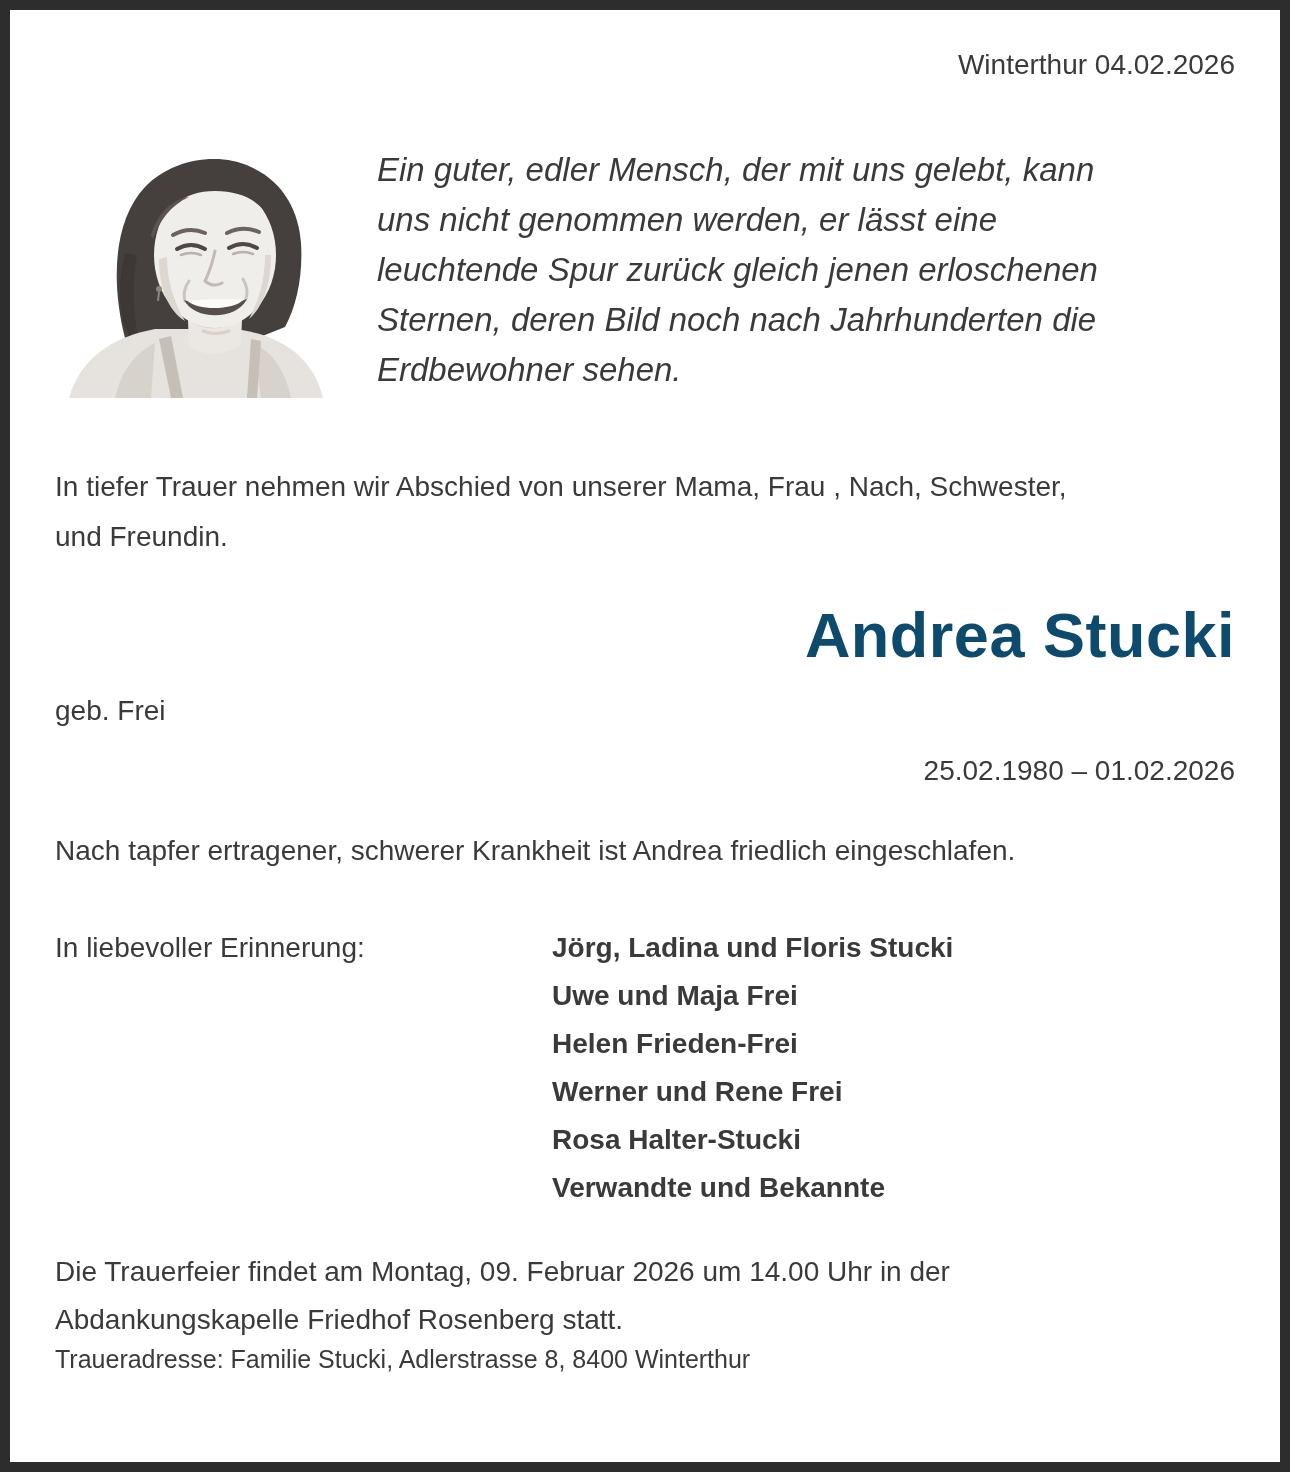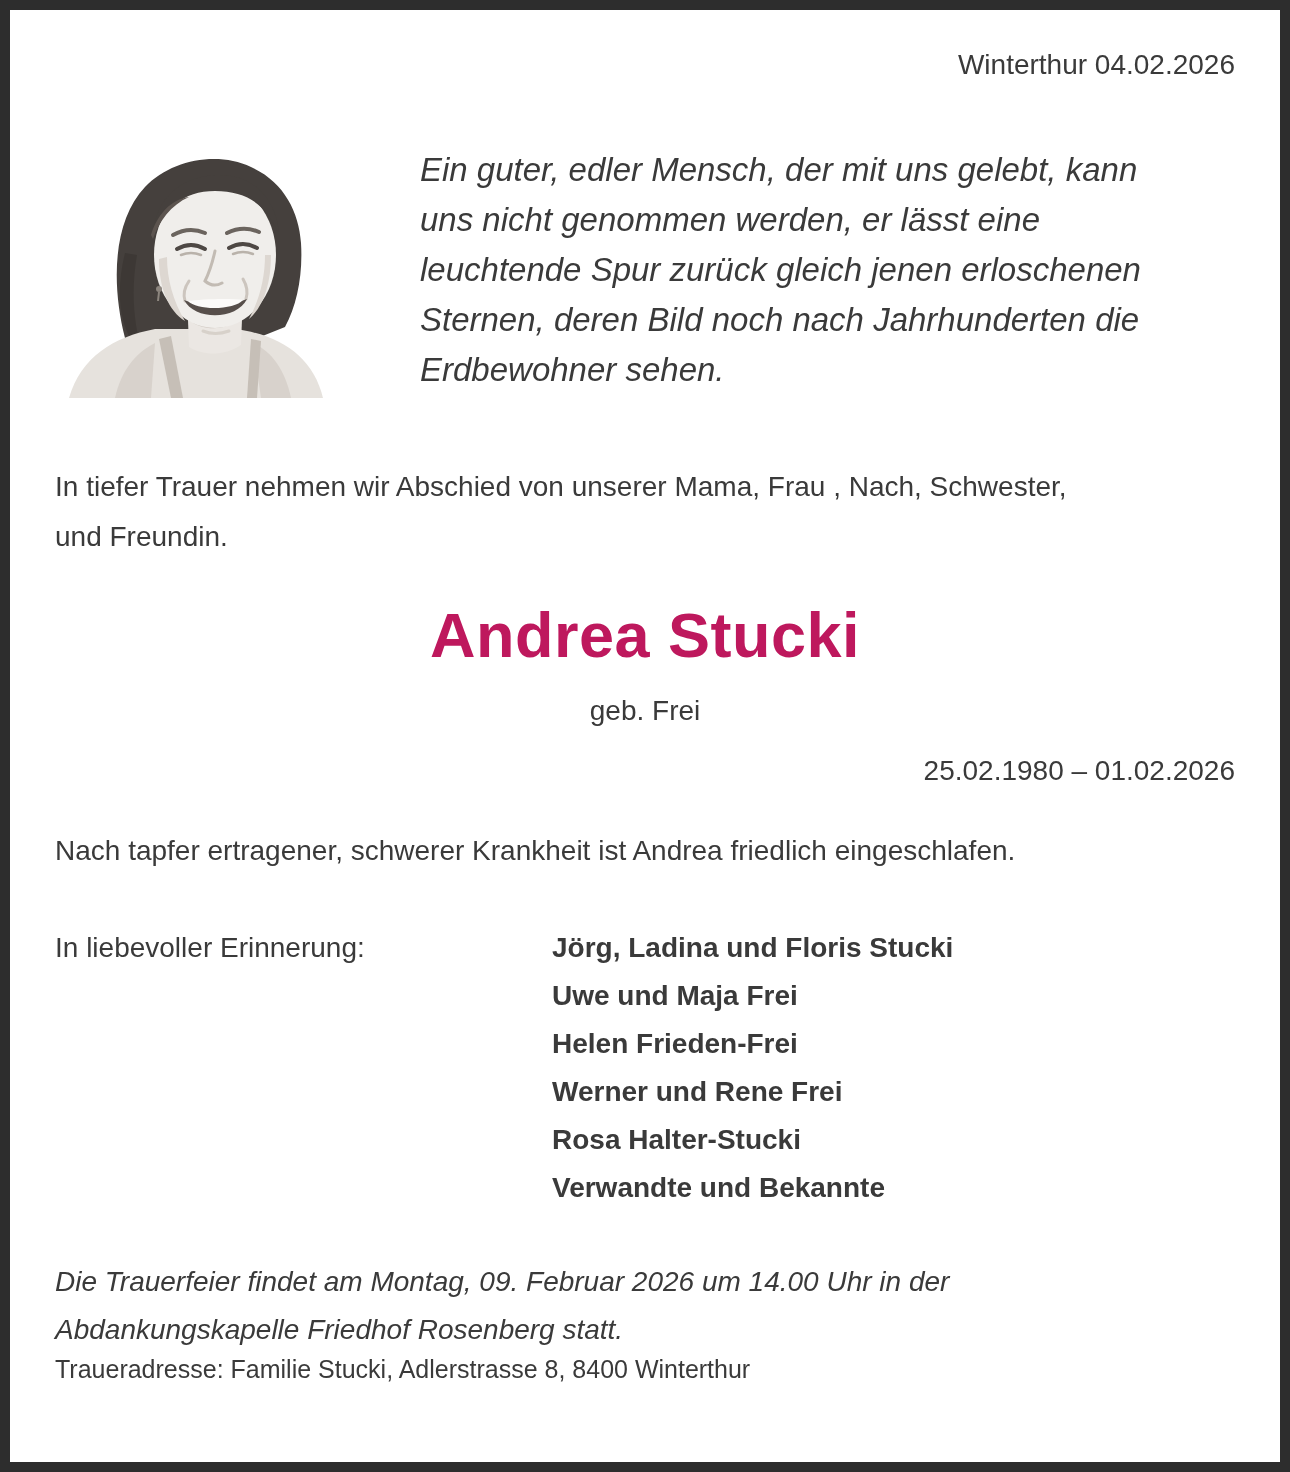--- a/index.html
+++ b/index.html
@@ -22,21 +22,20 @@
   .dateline {
     margin-top: 38px;
     font-size: 28px;
     line-height: 34px;
     text-align: right;
   }
   .photo-quote-row {
     display: flex;
     margin-top: 61px;
     align-items: flex-start;
-    gap: 43px;
   }
   .photo {
     width: 276px;
     height: 255px;
     flex: none;
     background: var(--background);
   }
   .photo svg { display: block; width: 100%; height: 100%; }
   .quote {
     margin-left: 46px;
@@ -48,30 +47,29 @@
     max-width: 820px;
   }
   .intro {
     margin-top: 64px;
     font-size: 28px;
     line-height: 50px;
     white-space: pre-line;
   }
   .name {
     margin-top: 36px;
-    text-align: center;
+    text-align: right;
     font-size: 63px;
     line-height: 74px;
     font-weight: bold;
     letter-spacing: 0.5px;
-    color: #be185d;
+    color: #0c4a6e;
   }
   .birth-name {
     margin-top: 22px;
-    text-align: center;
     font-size: 28px;
     line-height: 34px;
   }
   .life-dates {
     margin-top: 26px;
     text-align: right;
     font-size: 28px;
     line-height: 34px;
   }
   .death-note {
@@ -87,25 +85,24 @@
   }
   .remembrance-label {
     flex: none;
     width: 497px;
   }
   .mourners {
     white-space: pre-line;
     font-weight: bold;
   }
   .funeral {
-    margin-top: 46px;
+    margin-top: 36px;
     font-size: 28px;
     line-height: 48px;
     white-space: pre-line;
-    font-style: italic;
   }
   .address {
     font-size: 25px;
     line-height: 30px;
   }
 </style>
 </head>
 <body>
 
 <div class="page">

